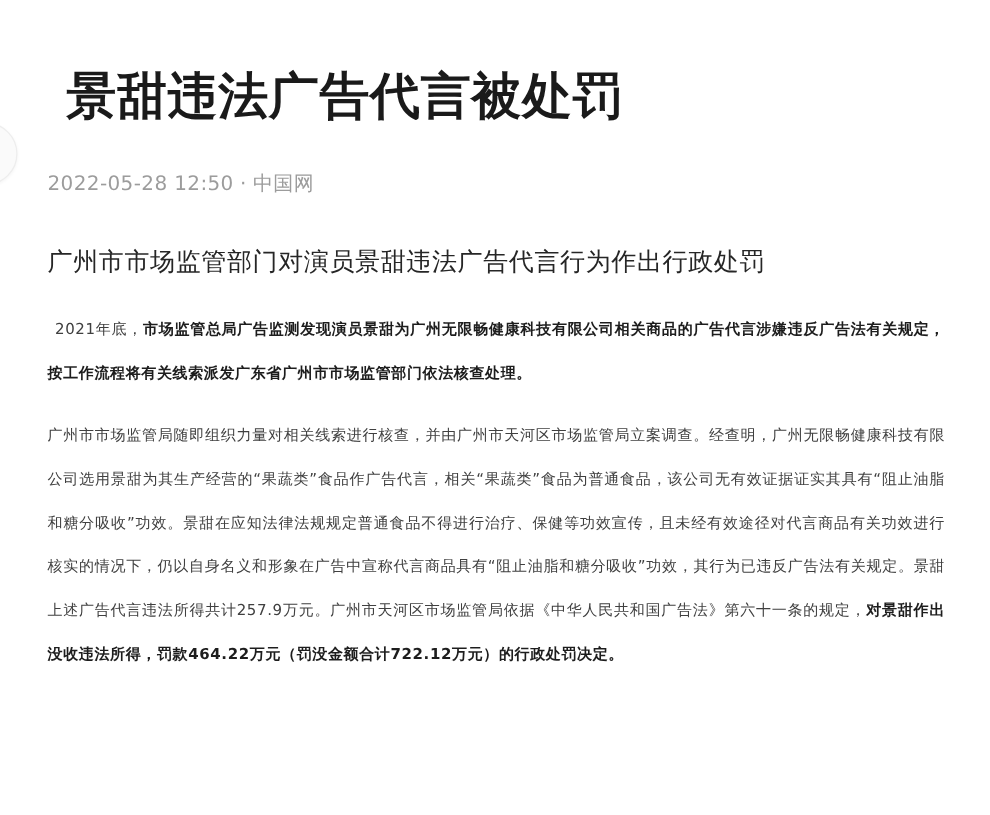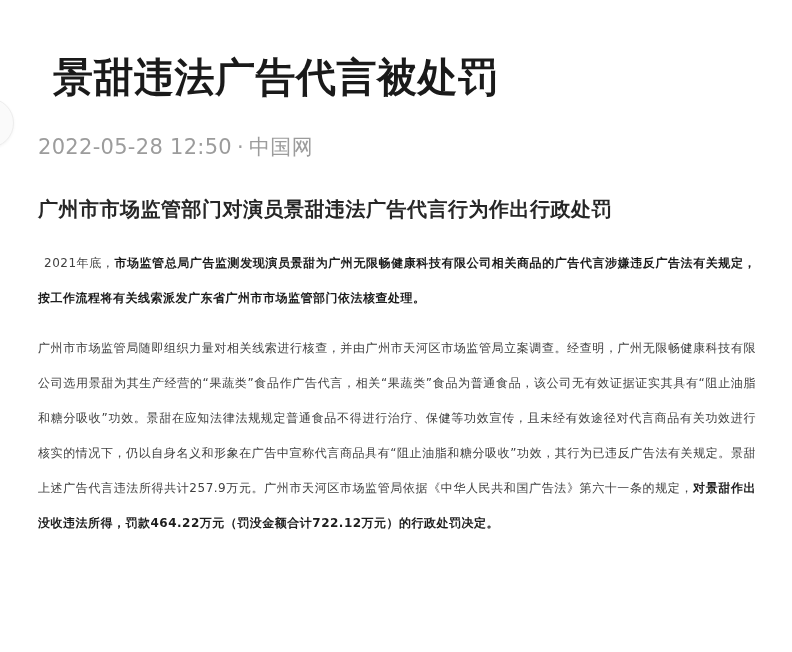--- a/index.html
+++ b/index.html
@@ -31,33 +31,33 @@
   h1.title {
     margin: 15px;
     font-size: 40px;
     line-height: 48px;
     font-weight: 700;
     color: var(--titleColor, #1a1a1a);
     letter-spacing: 0.5px;
   }
   .meta {
     margin-top: 36px;
-    font-size: 21px;
+    font-size: 16px;
     line-height: 20px;
     color: var(--metaColor, #9c9c9c);
     letter-spacing: 0.3px;
   }
   .meta .sep {
     margin: 0 5px;
   }
   h2.subtitle {
     margin: 38px 0 0 0;
     font-size: 20px;
     line-height: 29px;
-    font-weight: 700;
+    font-weight: 400;
     color: var(--subtitleColor, #262626);
     letter-spacing: 0.5px;
   }
   .para {
     margin: 22px 0 0 0;
     font-size: 12px;
     line-height: 35px;
     color: var(--bodyColor, #404040);
     letter-spacing: 0.5px;
     text-align: justify;

